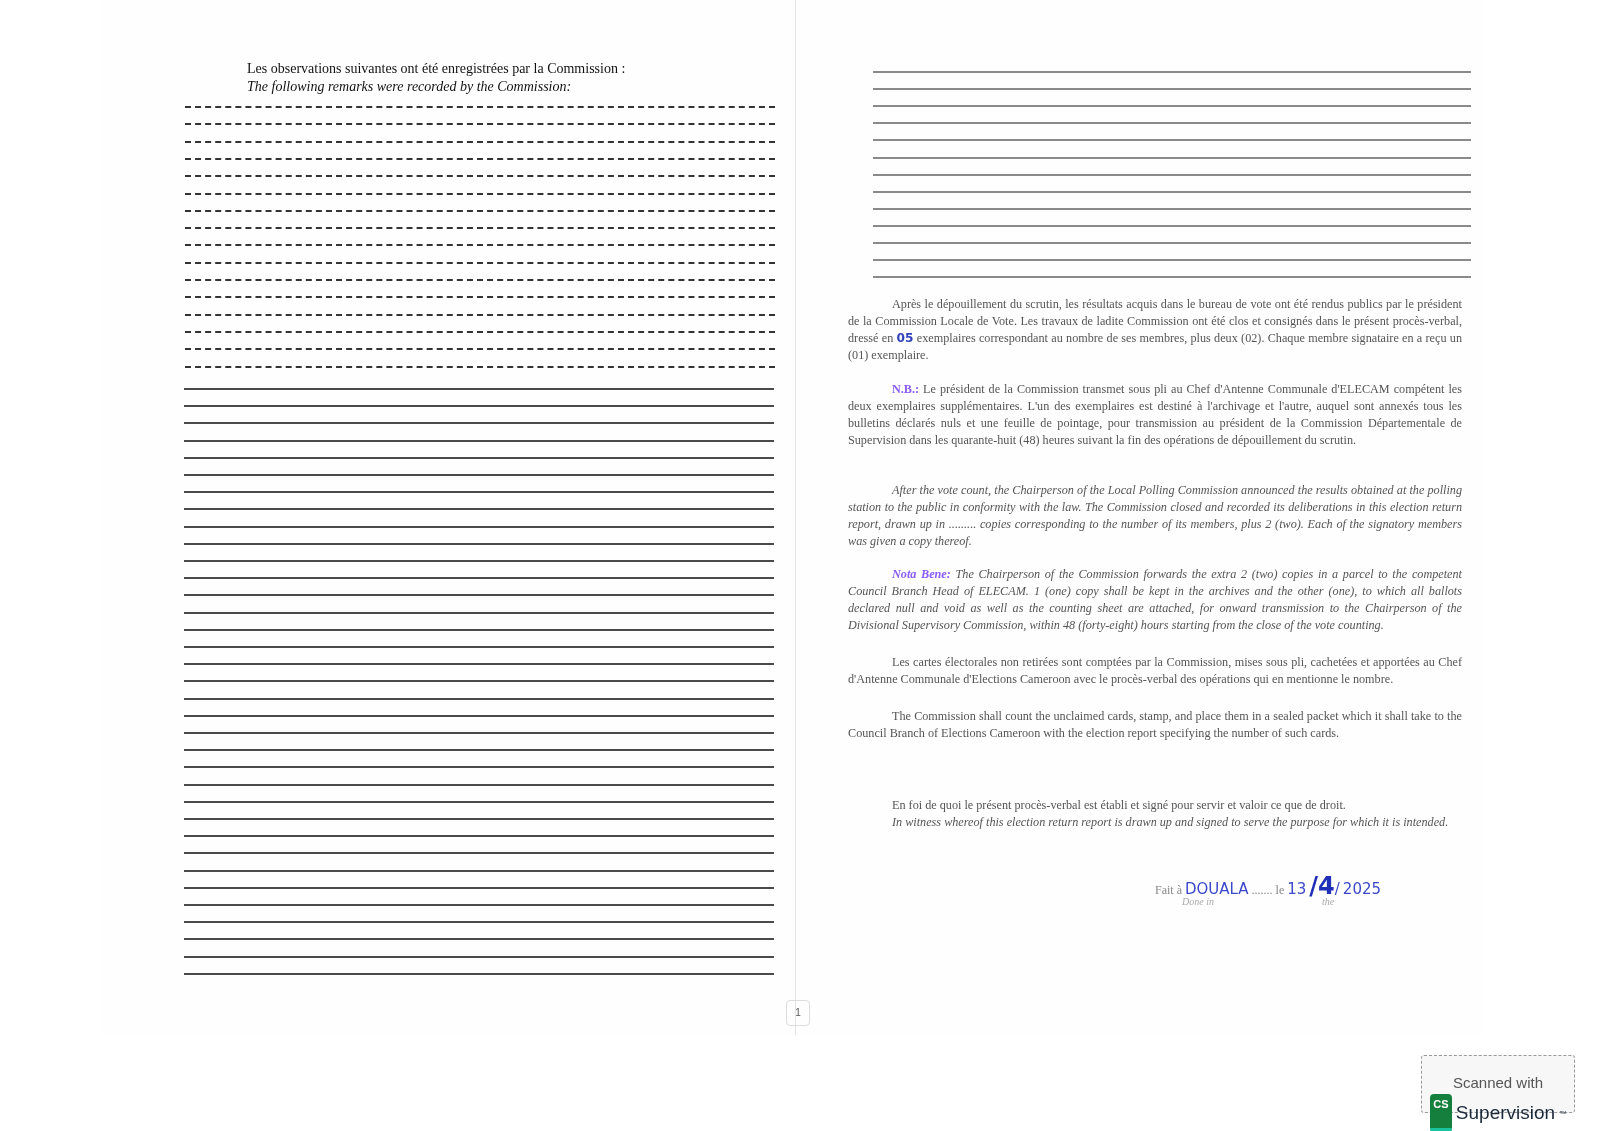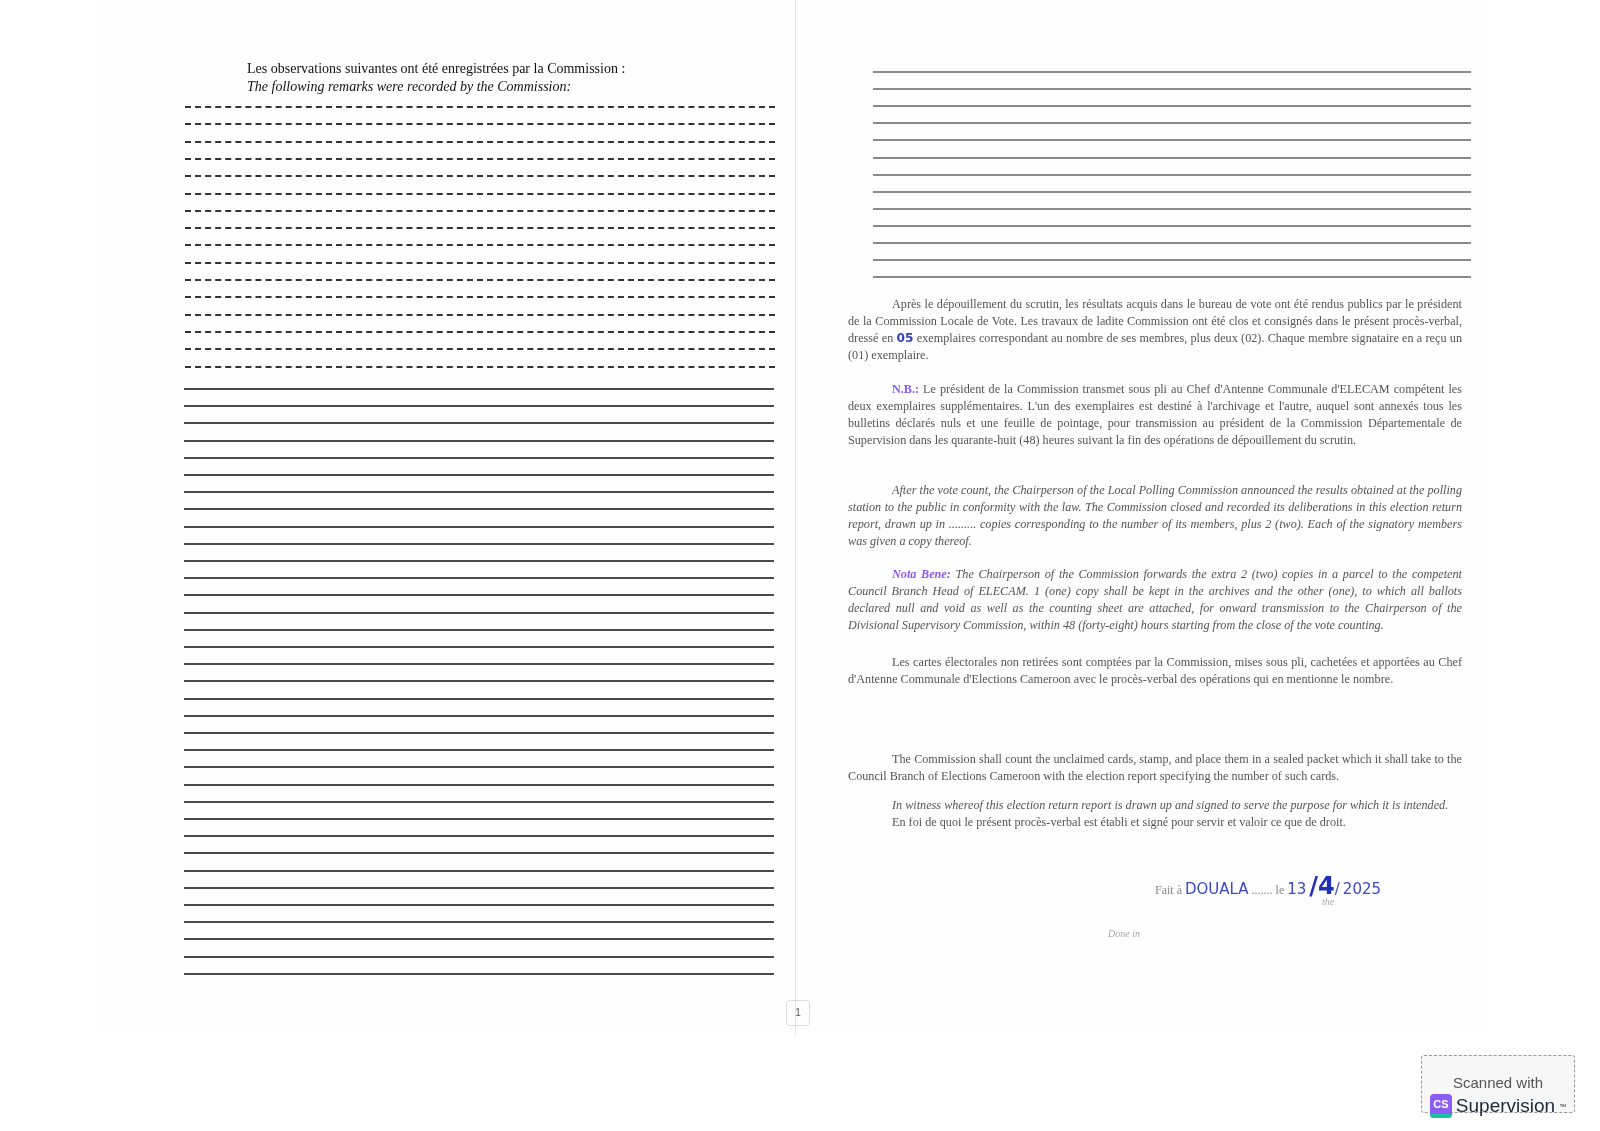--- a/index.html
+++ b/index.html
@@ -51,21 +51,21 @@
     font-family: "Liberation Sans", sans-serif;
   }
   .badge {
     position: absolute; left: 1421px; top: 1055px; width: 152px; height: 56px;
     border: 1.5px dashed #999; border-radius: 3px; background: #f7f7f7;
     font-family: "Liberation Sans", sans-serif; text-align: center;
   }
   .badge .top { font-size: 15px; color: #555; margin-top: 18px; }
   .badge .bottom { display: flex; align-items: center; justify-content: center; margin-top: 3px; gap: 4px; }
   .badge .logo {
-    width: 22px; height: 24px; background: #8b5cf6; border-radius: 4px; color: #fff;
+    width: 22px; height: 38px; background: #15803d; border-radius: 4px; color: #fff;
     font-size: 11px; font-weight: bold; line-height: 20px; position: relative; overflow: hidden;
   }
   .badge .logo::after {
     content: ""; position: absolute; left: 0; right: 0; bottom: 0; height: 4px; background: #19c3a0;
   }
   .badge .brand { font-size: 19px; color: #1b2a3a; }
   .badge .tm { font-size: 7px; vertical-align: super; color: #1b2a3a; }
 </style>
 </head>
 <body>
@@ -161,39 +161,39 @@
 </div>
 
 <div class="para italic" style="top:566px;">
   <span class="indent"></span><b>Nota Bene:</b><span> The Chairperson of the Commission forwards the extra 2 (two) copies in a parcel to the competent Council Branch Head of ELECAM. 1 (one) copy shall be kept in the archives and the other (one), to which all ballots declared null and void as well as the counting sheet are attached, for onward transmission to the Chairperson of the Divisional Supervisory Commission, within 48 (forty-eight) hours starting from the close of the vote counting.</span>
 </div>
 
 <div class="para" style="top:654px;">
   <span class="indent"></span><span>Les cartes électorales non retirées sont comptées par la Commission, mises sous pli, cachetées et apportées au Chef d'Antenne Communale d'Elections Cameroon avec le procès-verbal des opérations qui en mentionne le nombre.</span>
 </div>
 
-<div class="para" style="top:751px;">
+<div class="para" style="top:708px;">
   <span class="indent"></span><span>The Commission shall count the unclaimed cards, stamp, and place them in a sealed packet which it shall take to the Council Branch of Elections Cameroon with the election report specifying the number of such cards.</span>
 </div>
 
 <div class="para" style="top:797px;">
+  <div><span class="indent"></span><span>En foi de quoi le présent procès-verbal est établi et signé pour servir et valoir ce que de droit.</span></div>
   <div style="font-style:italic;"><span class="indent"></span><span>In witness whereof this election return report is drawn up and signed to serve the purpose for which it is intended.</span></div>
-  <div><span class="indent"></span><span>En foi de quoi le présent procès-verbal est établi et signé pour servir et valoir ce que de droit.</span></div>
 </div>
 
 <div class="sign-row">
   <span>Fait à</span>
   <span class="hw">DOUALA</span>
   <span>.......</span>
   <span>le</span>
   <span class="hw">13</span>
   <span class="big">/</span><span class="big">4</span><span class="hw">/</span>
   <span class="hw">2025</span>
 </div>
-<div class="sign-sub" style="left:1108px;margin-top:32px;">Done in</div>
+<div class="sign-sub" style="left:1182px;">Done in</div>
 <div class="sign-sub" style="left:1322px;">the</div>
 
 <div class="page-num">1</div>
 
 <div class="badge">
   <div class="top">Scanned with</div>
   <div class="bottom">
     <span class="logo">CS</span>
     <span class="brand">Supervision</span>
       <span class="tm">™</span>

